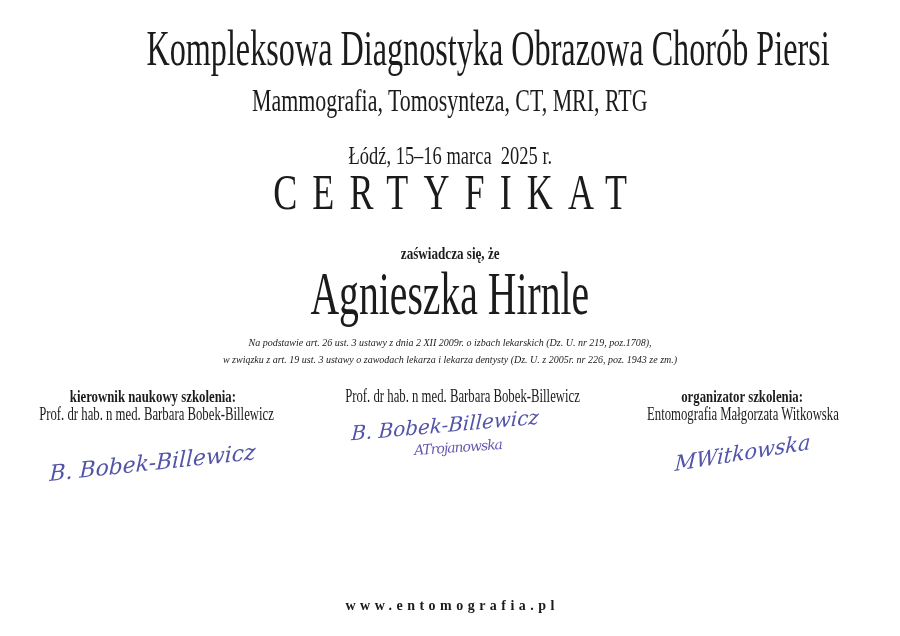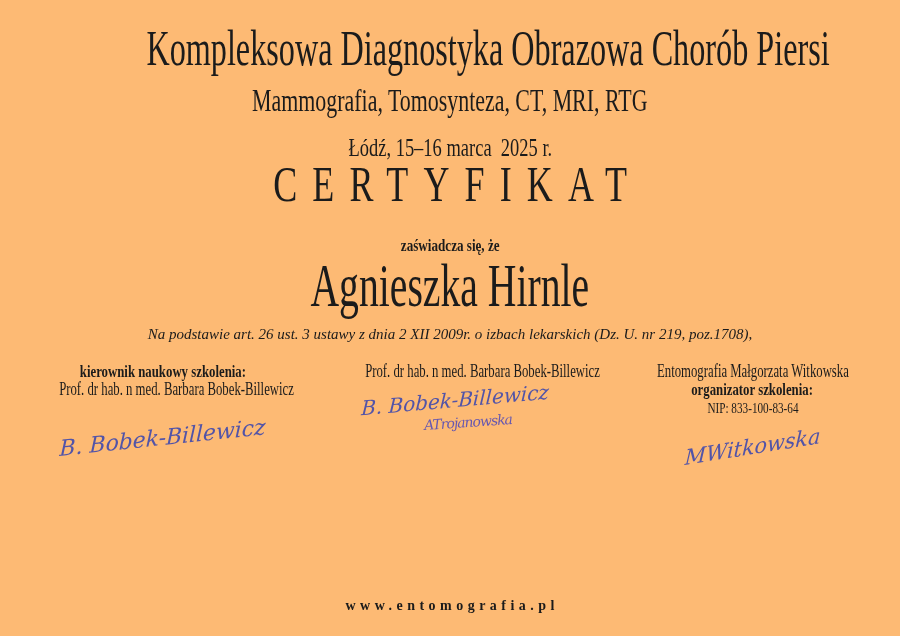--- a/index.html
+++ b/index.html
@@ -1,52 +1,52 @@
 <!DOCTYPE html>
 <html><head>
 <meta charset="utf-8">
 <style>
   html,body{margin:0;padding:0;background:#e9e9e9;}
   .page{
-    width:900px;height:636px;margin:0 auto;background:#fdba74;
+    width:900px;height:636px;margin:0 auto;background:#ffffff;
     color:#1b1b1b;font-family:"Liberation Serif",serif;
     position:relative;text-align:center;overflow:hidden;
   }
   .row{display:block;line-height:1;}
   .cond{display:inline-block;transform-origin:50% 50%;white-space:pre;}
 
   .title{font-size:46px;transform:scale(0.70,1.08);}
   .row-title{margin-top:26px;}
   .subtitle{font-size:30px;transform:scale(0.73,1.05);}
   .row-subtitle{margin-top:14px;}
   .date{font-size:24px;transform:scale(0.77,1.05);}
-  .row-date{margin-top:20px;}
+  .row-date{margin-top:28px;}
 
   .certword{font-size:48px;letter-spacing:0.42em;text-indent:0.42em;transform:scale(0.75,1.05);}
   .row-certword{}
   .intro{font-size:16px;font-weight:bold;transform:scale(0.82,1);}
   .row-intro{margin-top:30px;}
 
   .name{font-size:62px;transform:scale(0.64,1);}
   .row-name{}
 
   .body-line{font-size:18px;transform:scale(0.78,1.05);}
   .row-body{margin-top:30px;line-height:25px;}
 
-  .legal{font-size:15px;font-style:italic;line-height:17px;}
+  .legal{font-size:10px;font-style:italic;line-height:17px;}
   .row-legal{margin-top:10px;}
 
   .columns{display:flex;margin-top:20px;align-items:flex-start;}
   .col{text-align:center;}
   .col-left{width:34%;}
   .col-mid{width:31%;}
   .col-right{width:35%;}
   .col-label{font-size:16px;font-weight:bold;transform:scale(0.80,1.05);}
   .col-name{font-size:17px;transform:scale(0.75,1.05);}
-  .col .row{line-height:18px;padding-left:20px;}
+  .col .row{line-height:18px;}
   .nip{font-size:14px;transform:scale(0.80,1);}
 
   .sig{font-family:"DejaVu Serif",serif;font-style:italic;display:inline-block;white-space:pre;}
   .sig-left{font-size:22px;transform:rotate(-6deg) skewX(-8deg);}
   .row-sig-left{margin-top:30px;}
   .sig-mid{font-size:20px;transform:rotate(-5deg) skewX(-8deg);}
   .row-sig-mid{margin-top:10px;}
   .sig-mid2{font-size:14px;letter-spacing:-1px;transform:translateX(12px) rotate(-4deg);}
   .row-sig-mid2{margin-top:2px;}
   .sig-right{font-size:21px;transform:rotate(-9deg) skewX(-12deg);}
@@ -82,20 +82,21 @@
     <span class="cond intro">zaświadcza się, że</span>
   </div>
 
   <div class="row row-name">
     <span class="cond name">Agnieszka Hirnle</span>
   </div>
 
 
   <div class="row-legal">
     <div class="row legal">Na podstawie art. 26 ust. 3 ustawy z dnia 2 XII 2009r. o izbach lekarskich (Dz. U. nr 219, poz.1708),</div>
+    <div class="row legal">w związku z art. 19 ust. 3 ustawy o zawodach lekarza i lekarza dentysty (Dz. U. z 2005r. nr 226, poz. 1943 ze zm.)</div>
   </div>
 
   <div class="columns">
 
     <div class="col col-left">
       <div class="row">
         <span class="cond col-label">kierownik naukowy szkolenia:</span>
       </div>
       <div class="row">
         <span class="cond col-name">Prof. dr hab. n med. Barbara Bobek-Billewicz</span>
@@ -112,27 +113,24 @@
       <div class="row row-sig-mid">
         <span class="sig sig-mid" style="color:#5254a8">B. Bobek-Billewicz</span>
       </div>
       <div class="row row-sig-mid2">
         <span class="sig sig-mid2" style="color:#6657b0">ATrojanowska</span>
       </div>
     </div>
 
     <div class="col col-right">
       <div class="row">
-        <span class="cond col-name">Entomografia Małgorzata Witkowska</span>
-      </div>
-      <div class="row">
         <span class="cond col-label">organizator szkolenia:</span>
       </div>
       <div class="row">
-        <span class="cond nip">NIP: 833-100-83-64</span>
+        <span class="cond col-name">Entomografia Małgorzata Witkowska</span>
       </div>
       <div class="row row-sig-right">
         <span class="sig sig-right" style="color:#5254a8">MWitkowska</span>
       </div>
     </div>
 
   </div>
 
   <div class="footer">www.entomografia.pl</div>
 

